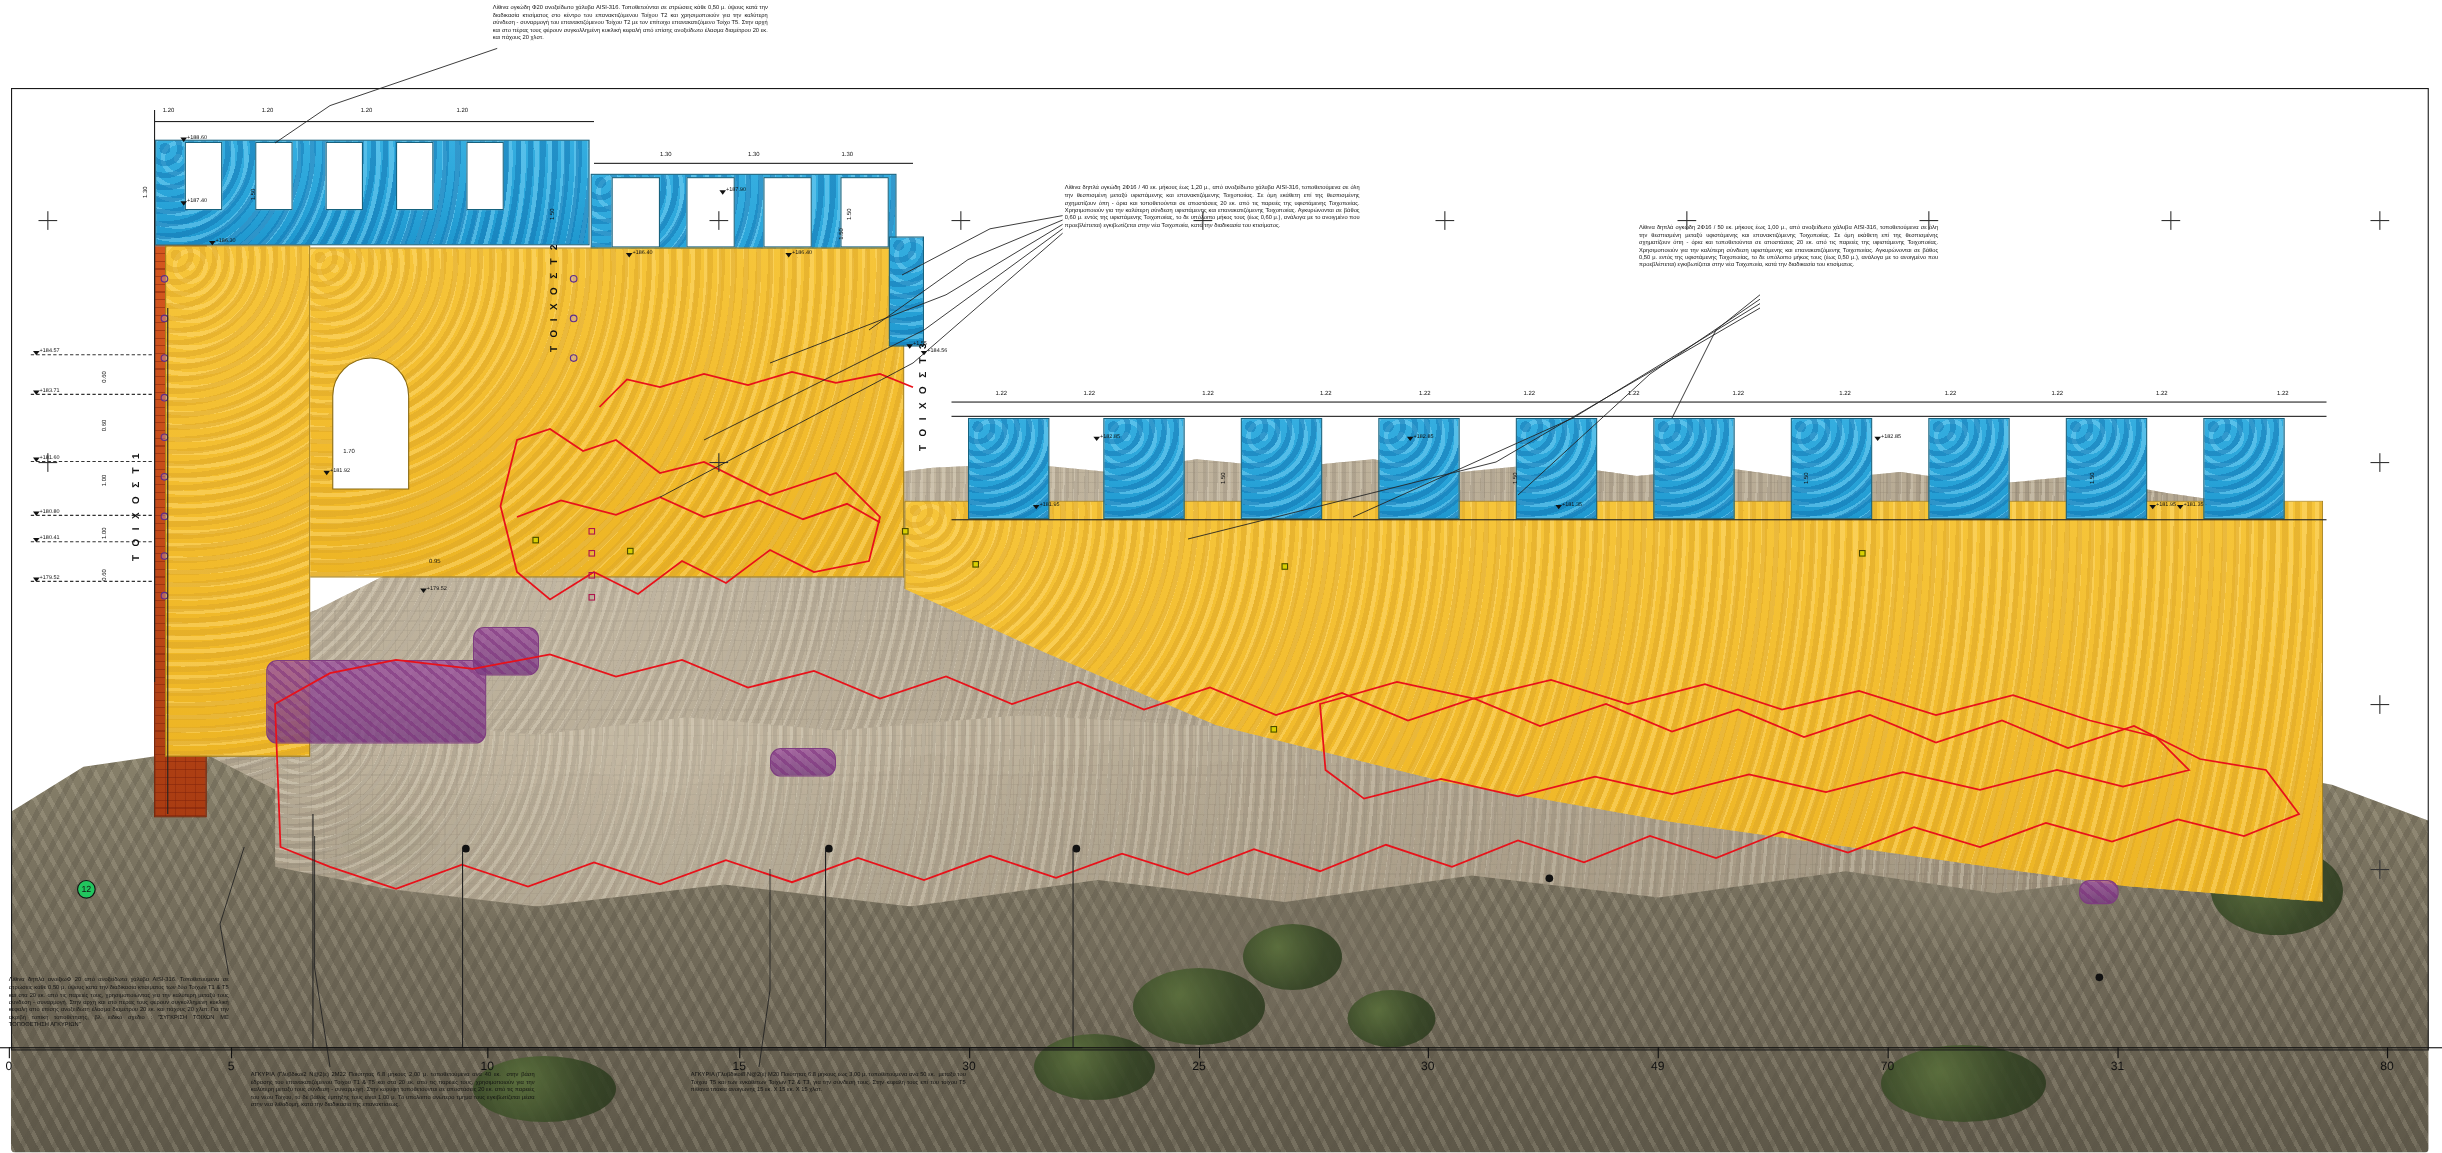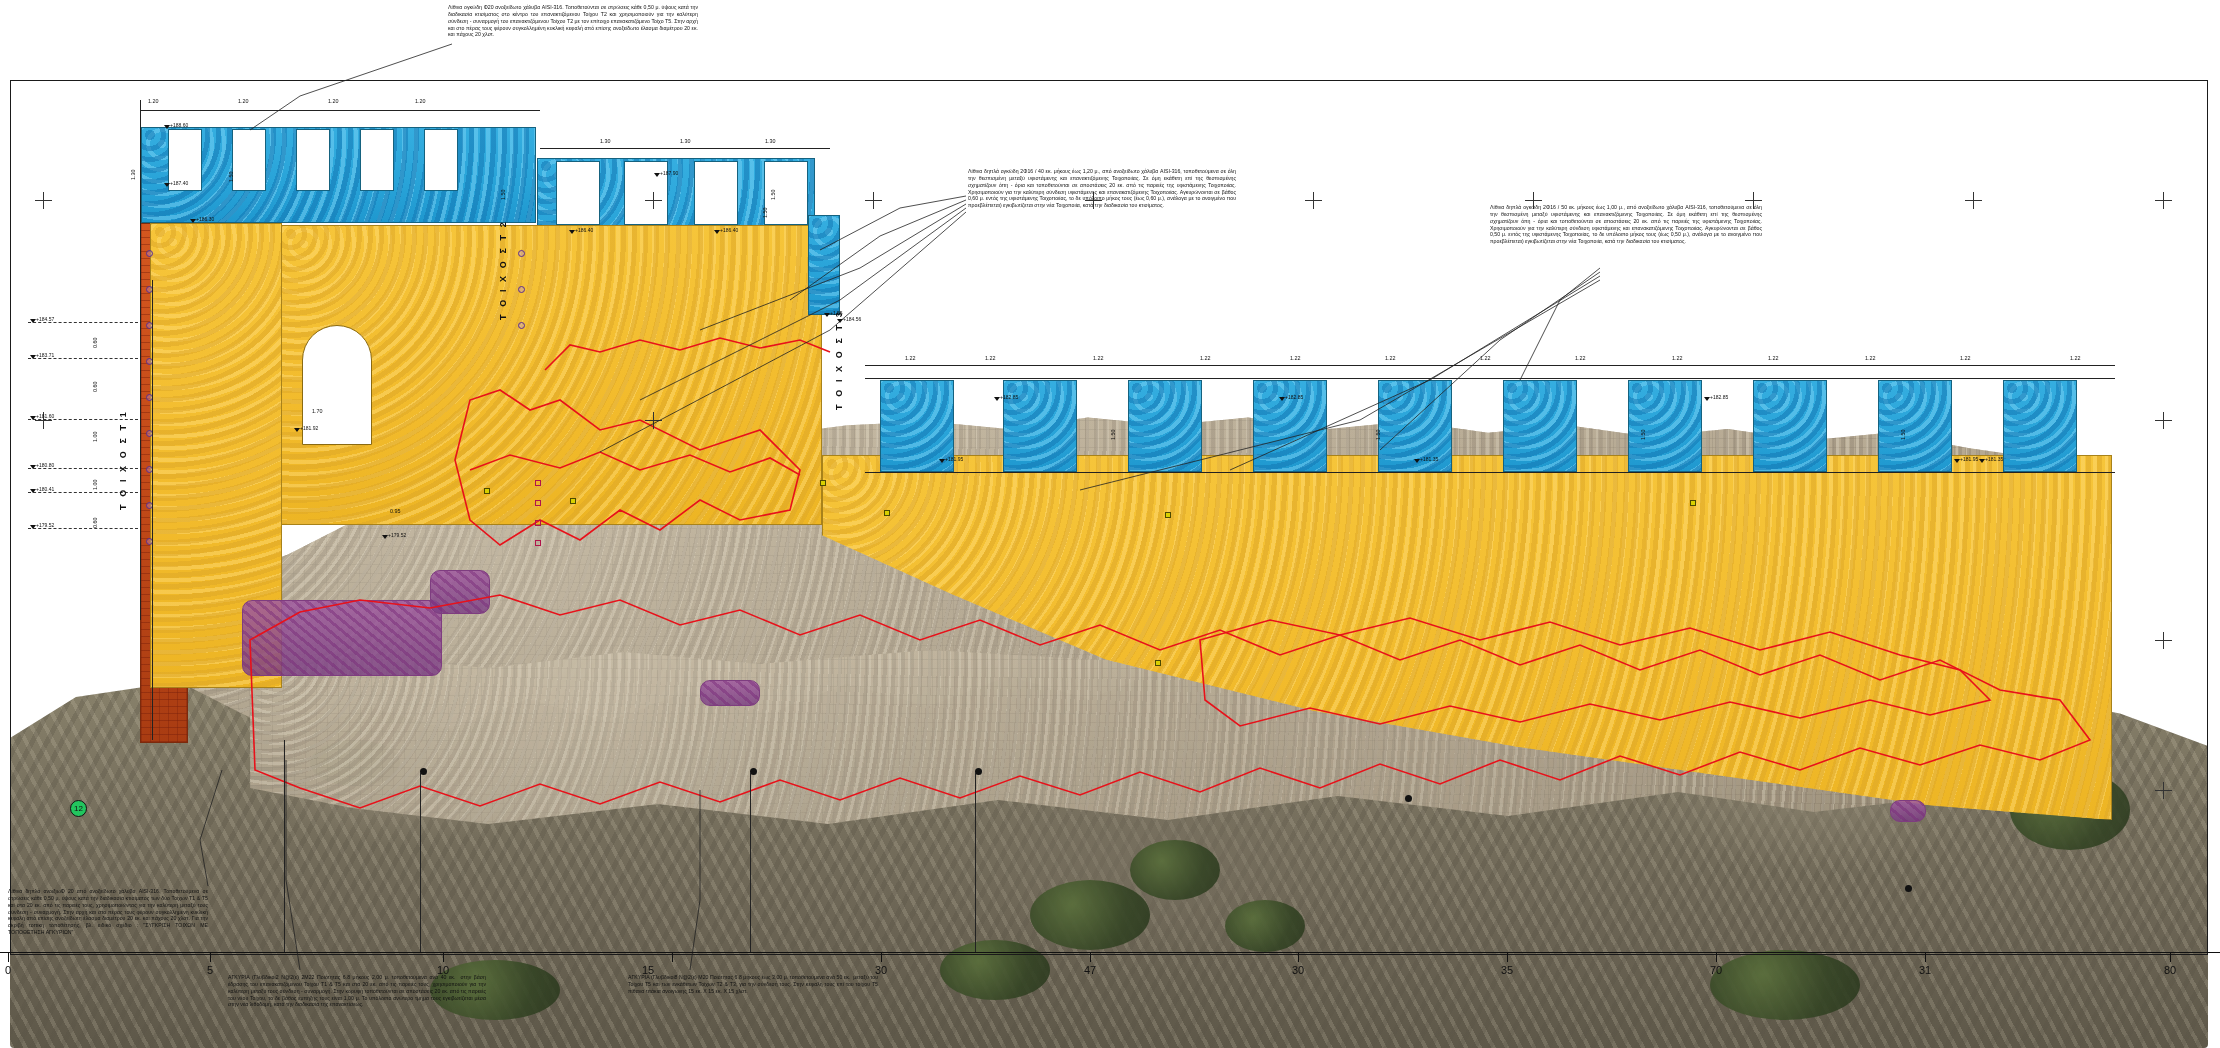--- a/index.html
+++ b/index.html
@@ -537,33 +537,33 @@
     <div class="scale-tick" style="left:8px;"></div>
     <div class="scale-num" style="left:8px;">0</div>
 
     <div class="scale-tick" style="left:210px;"></div>
     <div class="scale-num" style="left:210px;">5</div>
 
     <div class="scale-tick" style="left:443px;"></div>
     <div class="scale-num" style="left:443px;">10</div>
 
     <div class="scale-tick" style="left:672px;"></div>
-    <div class="scale-num" style="left:648px;">15</div>
+    <div class="scale-num" style="left:672px;">15</div>
 
     <div class="scale-tick" style="left:881px;"></div>
     <div class="scale-num" style="left:881px;">30</div>
 
     <div class="scale-tick" style="left:1090px;"></div>
-    <div class="scale-num" style="left:1090px;">47</div>
+    <div class="scale-num" style="left:1090px;">25</div>
 
     <div class="scale-tick" style="left:1298px;"></div>
     <div class="scale-num" style="left:1298px;">30</div>
 
     <div class="scale-tick" style="left:1507px;"></div>
-    <div class="scale-num" style="left:1507px;">35</div>
+    <div class="scale-num" style="left:1507px;">49</div>
 
     <div class="scale-tick" style="left:1716px;"></div>
     <div class="scale-num" style="left:1716px;">70</div>
 
     <div class="scale-tick" style="left:1925px;"></div>
     <div class="scale-num" style="left:1925px;">31</div>
 
     <div class="scale-tick" style="left:2170px;"></div>
     <div class="scale-num" style="left:2170px;">80</div>
   </div>

